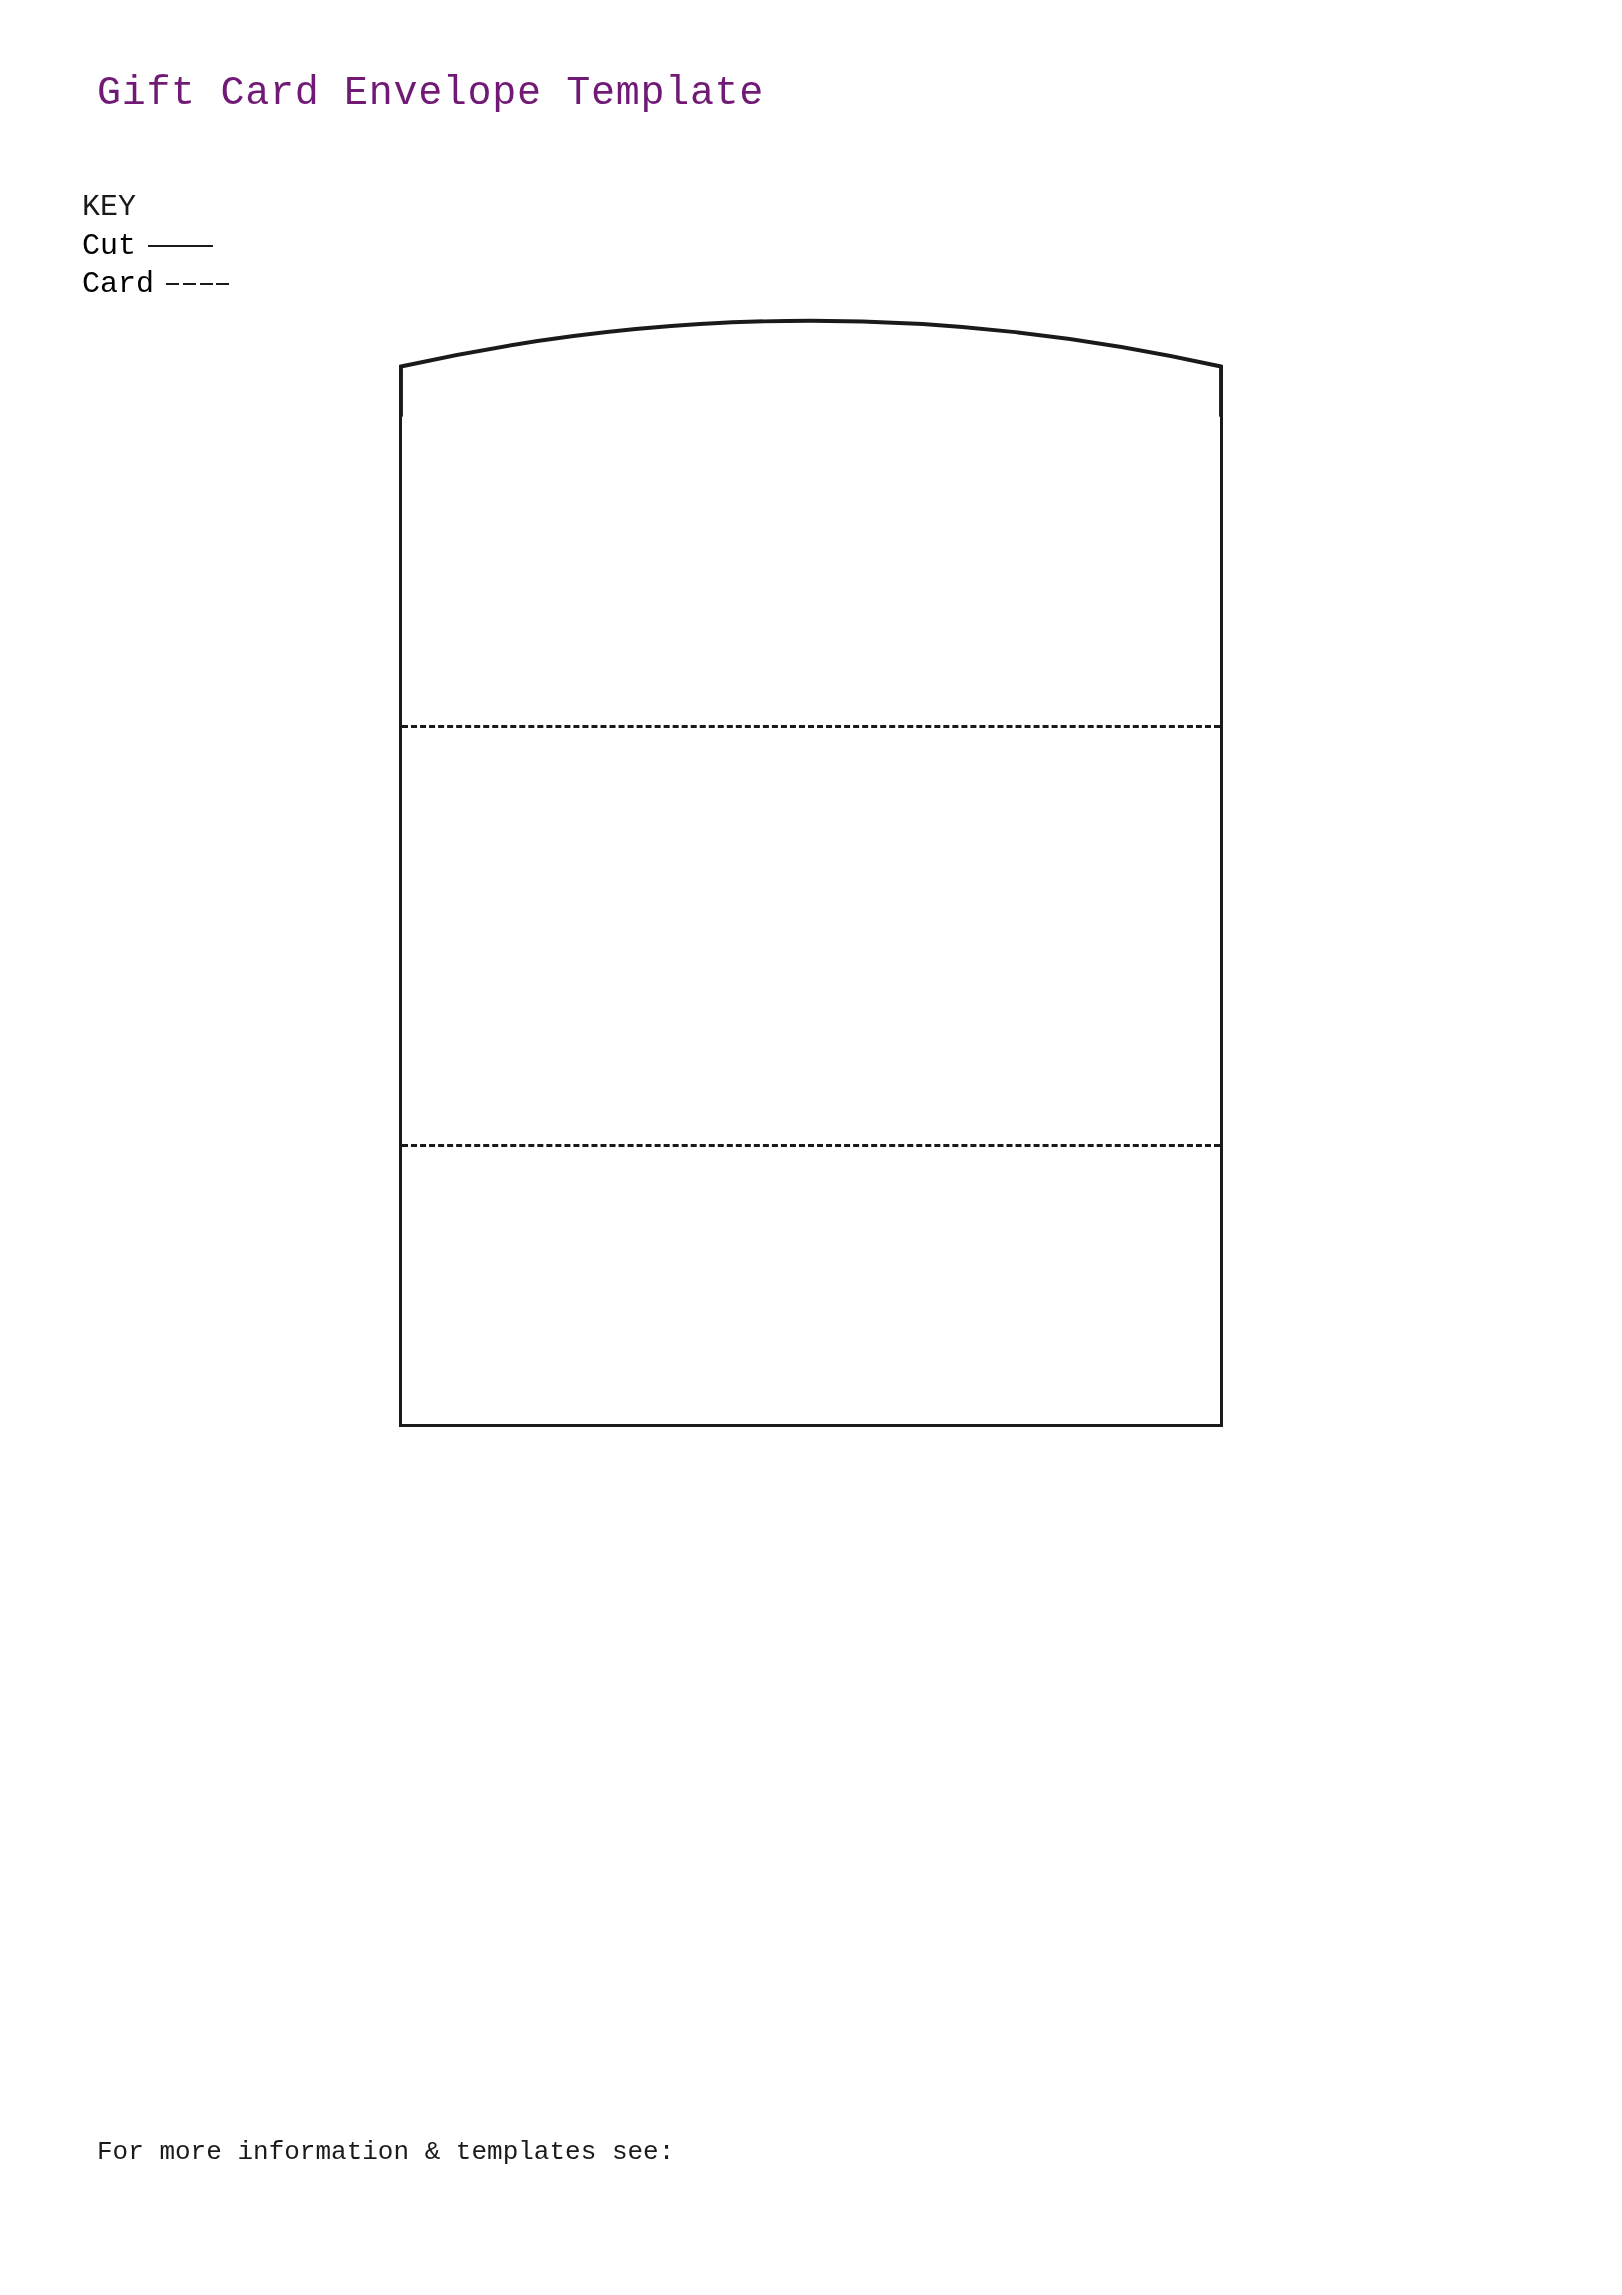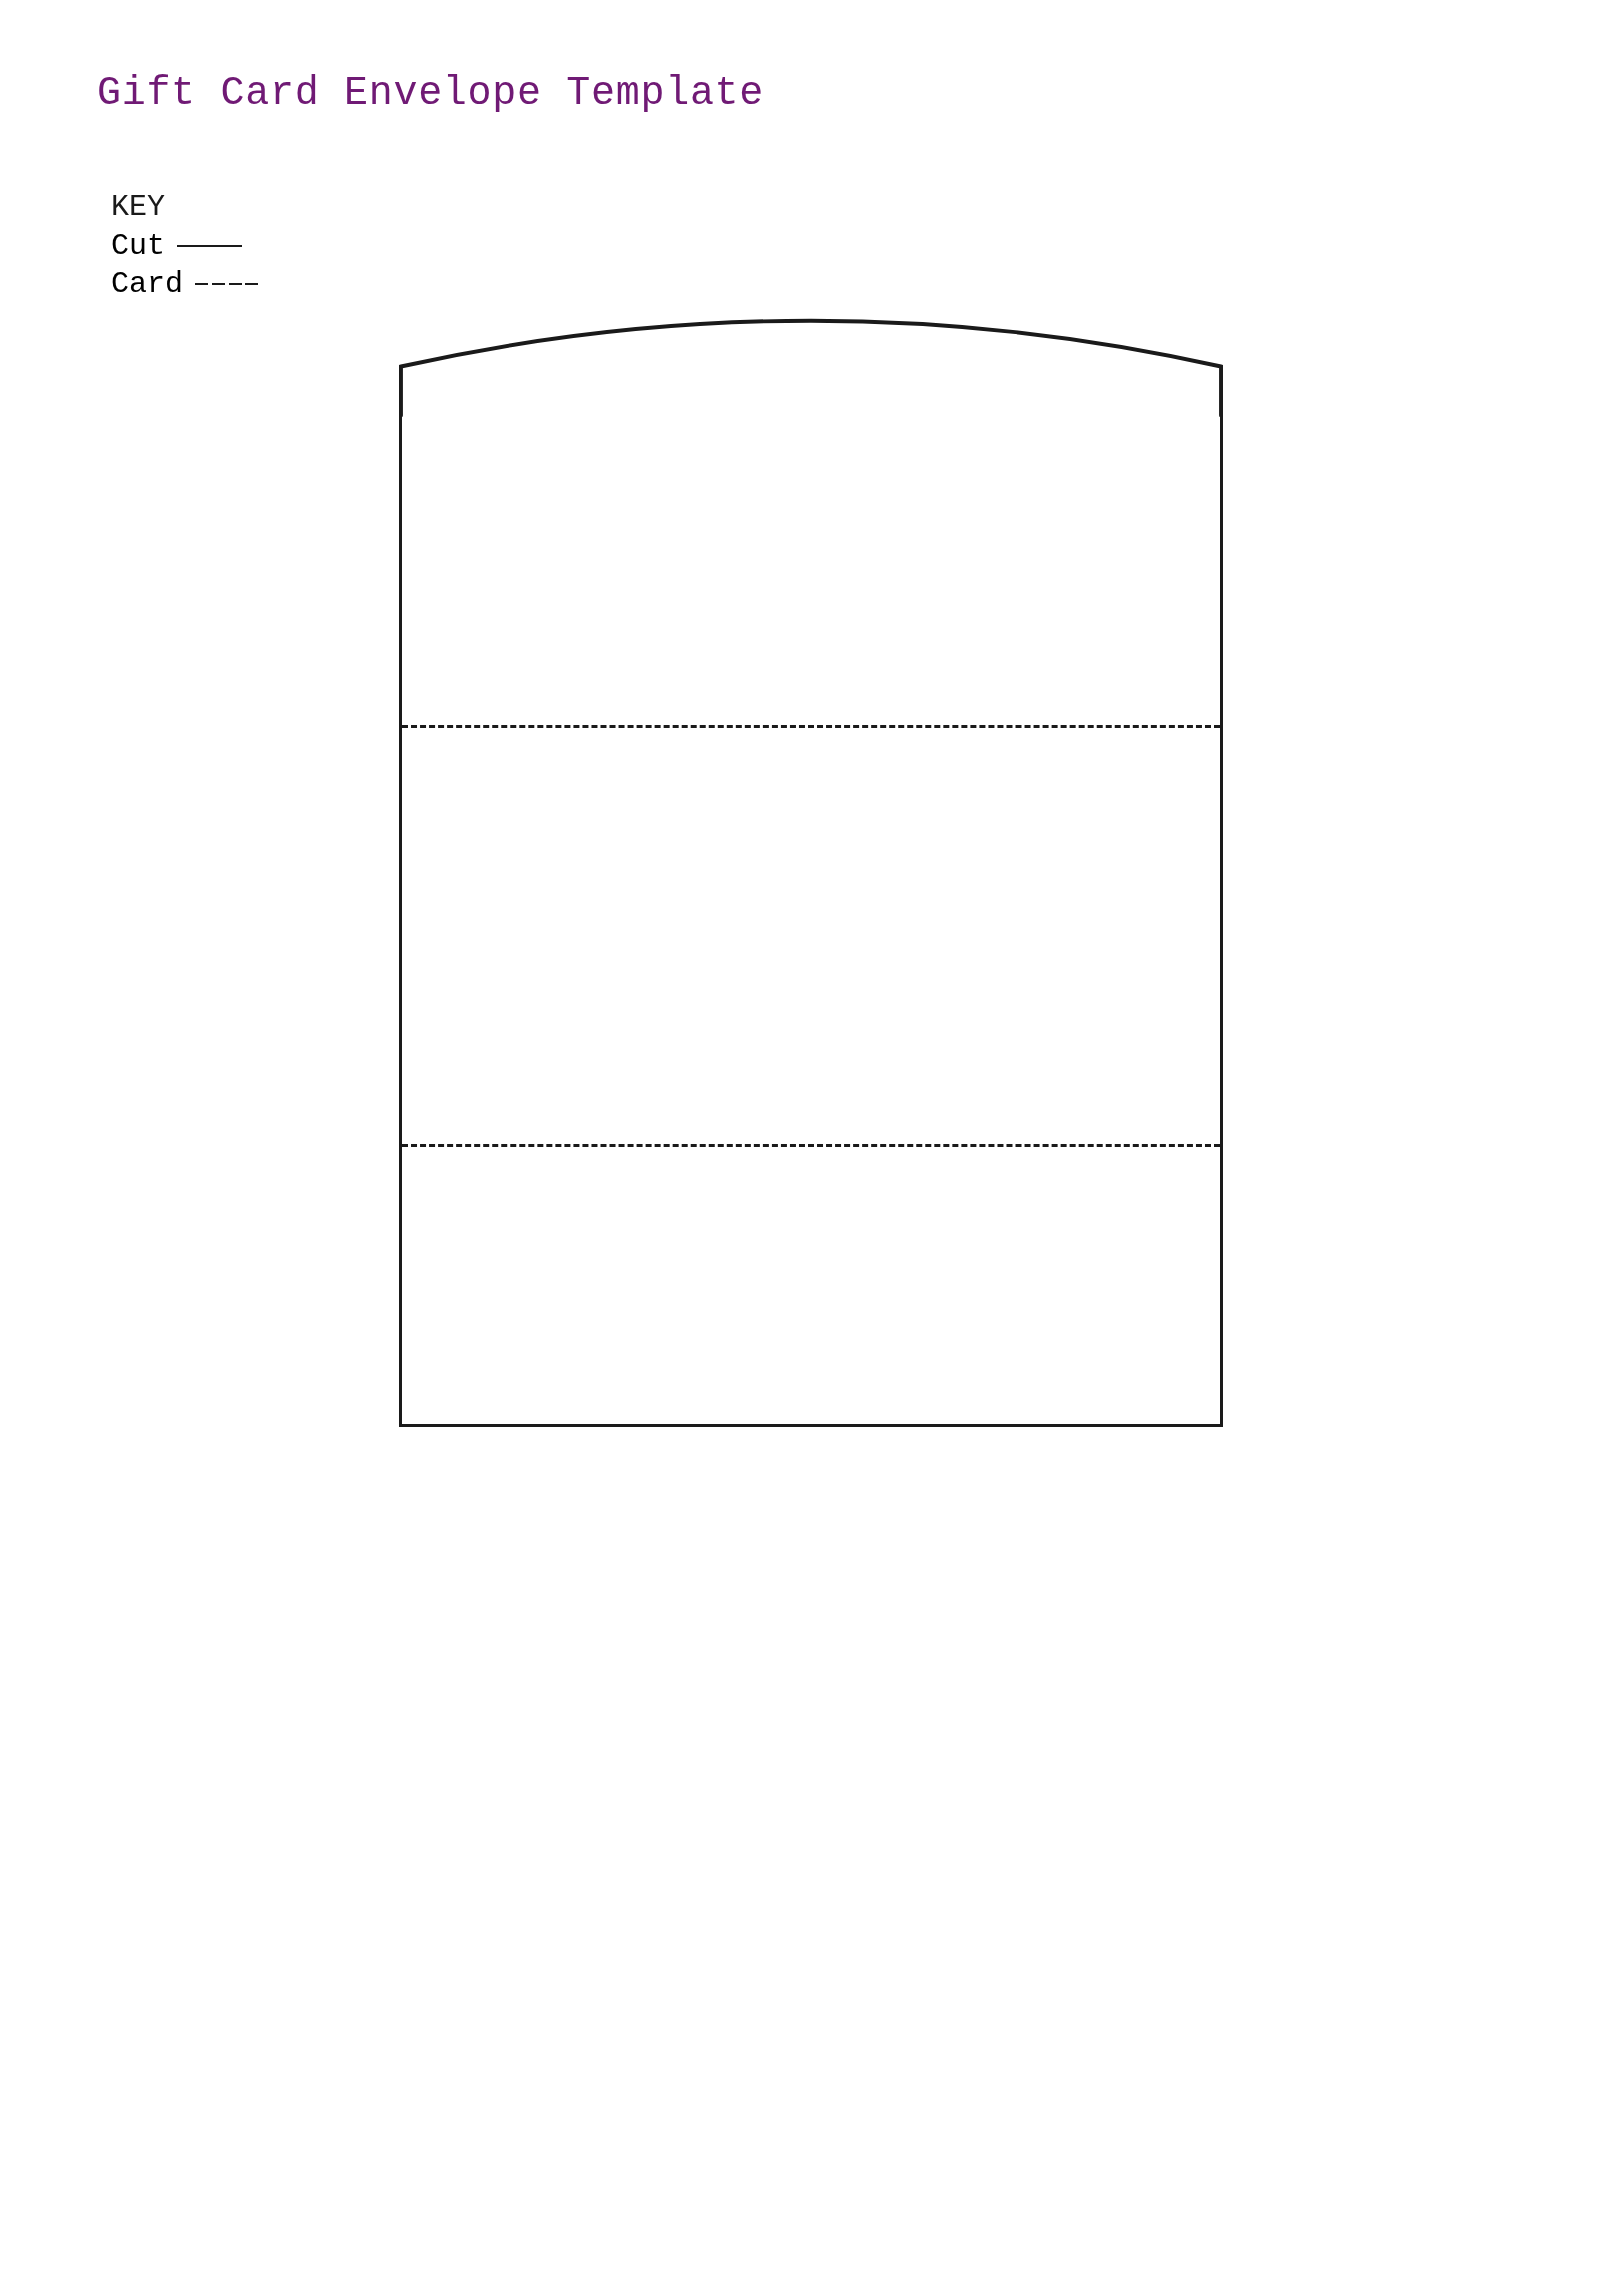--- a/index.html
+++ b/index.html
@@ -32,21 +32,21 @@
       font-family: 'Courier New', Courier, monospace;
       font-size: 40px;
       font-weight: normal;
       color: #701a75;
       letter-spacing: 0.7px;
     }
 
     .key-section {
       position: absolute;
       top: 190px;
-      left: 111px;
+      left: 82px;
     }
 
     .key-label {
       font-family: 'Courier New', Courier, monospace;
       font-size: 30px;
       color: #1a1a1a;
       margin-bottom: 5.2px;
     }
 
     .key-row {
@@ -195,16 +195,17 @@
 
         <div class="fold-line-1"></div>
 
         <div class="fold-line-2"></div>
       </div>
 
     </div>
   </div>
 
   <div class="footer-section">
+    <div class="footer-text">For more information &amp; templates see:</div>
   </div>
 
 </div>
 
 
 </body></html>

